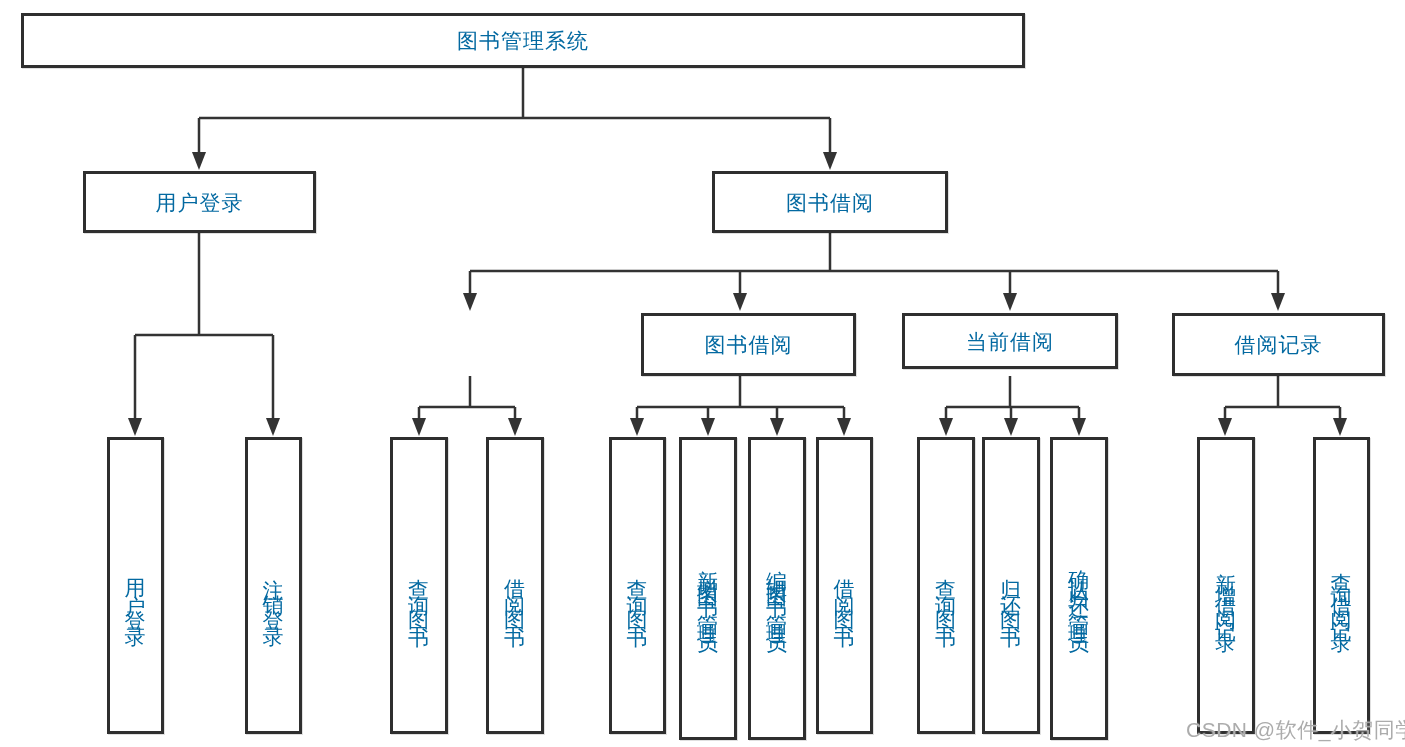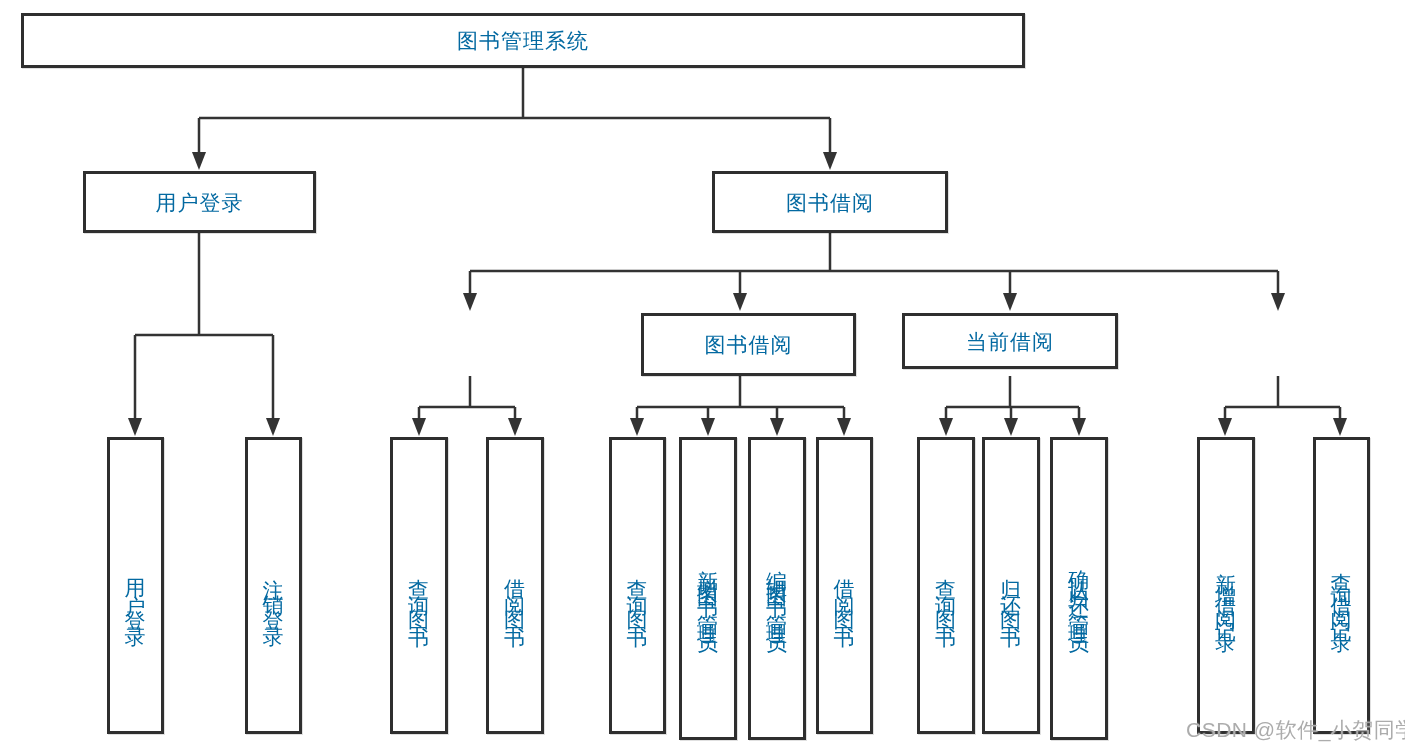--- a/index.html
+++ b/index.html
@@ -80,20 +80,23 @@
   <div class="node" style="left:712px;top:171px;width:236px;height:62px">
     <span>图书借阅</span>
   </div>
 
   <div class="node" style="left:641px;top:313px;width:215px;height:63px">
     <span>图书借阅</span>
   </div>
   <div class="node" style="left:902px;top:313px;width:216px;height:56px">
     <span>当前借阅</span>
   </div>
+  <div class="node" style="left:1172px;top:313px;width:213px;height:63px">
+    <span>借阅记录</span>
+  </div>
 
   <div class="node v" style="left:107px;top:437px;width:57px;height:297px">
     <span>用户登录</span>
   </div>
   <div class="node v" style="left:245px;top:437px;width:57px;height:297px">
     <span>注销登录</span>
   </div>
 
   <div class="node v" style="left:390px;top:437px;width:58px;height:297px">
     <span>查询图书</span>

